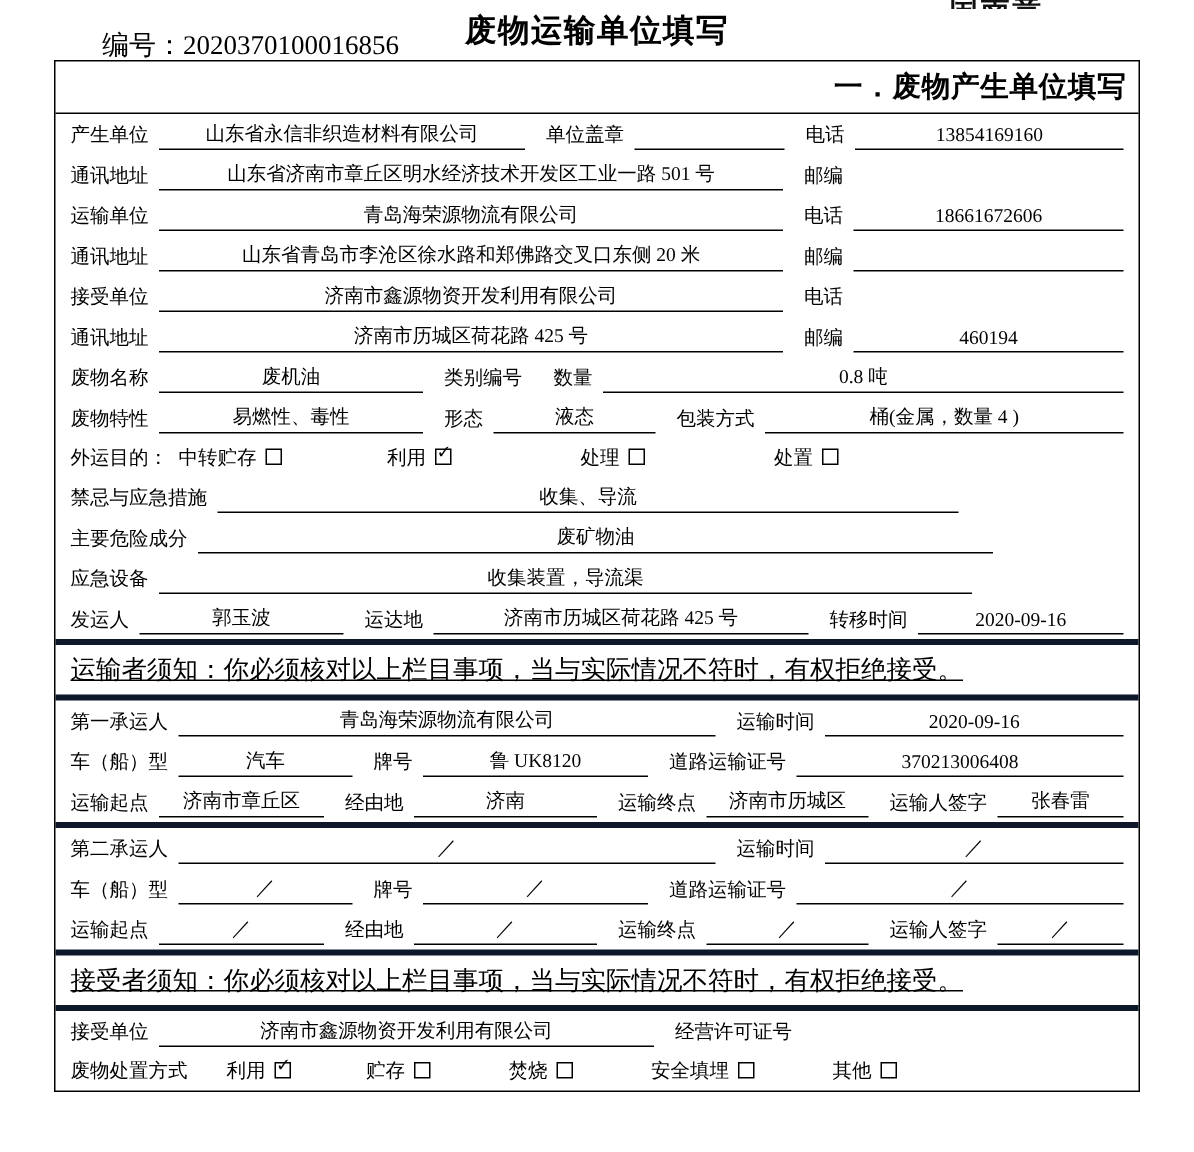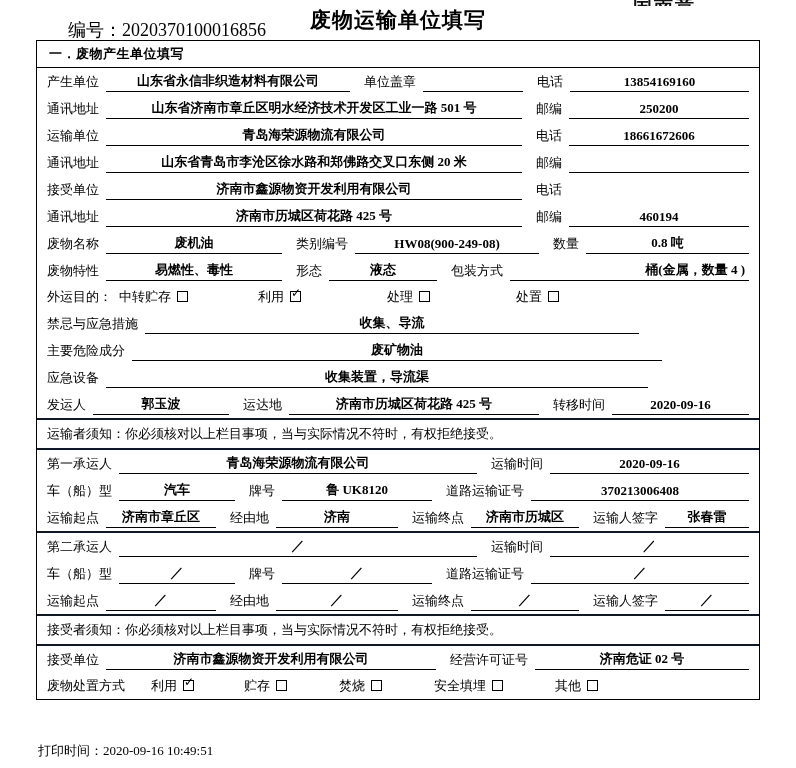--- a/index.html
+++ b/index.html
@@ -48,27 +48,28 @@
   .sheet {
     position: absolute;
     left: 36px; top: 40px;
     width: 724px;
     border: 1px solid #000;
     background: #fff;
   }
   .section-title {
     border-bottom: 1px solid #000;
     font-weight: bold;
-    font-size: 13px;
+    font-size: 19px;
     padding: 4px 8px 4px 12px;
     font-family: "Liberation Sans", sans-serif;
     letter-spacing: 0.5px;
+    text-align: right;
   }
   .band {
-    border-bottom: 2px solid #0f172a;
+    border-bottom: 4px solid #0f172a;
     padding: 0;
   }
   .band:last-child { border-bottom: none; }
   .row {
     display: flex;
     align-items: flex-end;
     padding: 4px 10px 3px 10px;
     font-size: 13px;
     min-height: 25px;
   }
@@ -76,29 +77,29 @@
     white-space: nowrap;
     padding-bottom: 1px;
   }
   .val {
     border-bottom: 1px solid #000;
     flex: 0 0 auto;
     text-align: center;
     padding: 0 4px 1px 4px;
     white-space: nowrap;
     min-height: 17px;
-    font-weight: bold;
   }
   .val.grow { flex: 1 1 auto; }
   .gap { width: 14px; flex: 0 0 auto; }
   .gap-s { width: 7px; flex: 0 0 auto; }
   .spacer { flex: 1 1 auto; }
   .note {
     padding: 5px 10px 5px 10px;
-    font-size: 13px;
+    font-size: 17px;
+    text-decoration: underline;
   }
   .cb {
     display: inline-block;
     width: 11px; height: 11px;
     border: 1px solid #000;
     position: relative;
     vertical-align: -1px;
     margin-left: 6px;
   }
   .cb.checked::after {
@@ -147,21 +148,20 @@
         <span class="val grow">13854169160</span>
       </div>
 
       <div class="row">
         <span class="lbl">通讯地址</span>
         <span class="gap-s"></span>
         <span class="val" style="width:416px">山东省济南市章丘区明水经济技术开发区工业一路 501 号</span>
         <span class="gap"></span>
         <span class="lbl">邮编</span>
         <span class="gap-s"></span>
-        <span class="val grow">250200</span>
       </div>
 
       <div class="row">
         <span class="lbl">运输单位</span>
         <span class="gap-s"></span>
         <span class="val" style="width:416px">青岛海荣源物流有限公司</span>
         <span class="gap"></span>
         <span class="lbl">电话</span>
         <span class="gap-s"></span>
         <span class="val grow">18661672606</span>
@@ -196,39 +196,38 @@
         <span class="val grow">460194</span>
       </div>
 
       <div class="row">
         <span class="lbl">废物名称</span>
         <span class="gap-s"></span>
         <span class="val" style="width:176px">废机油</span>
         <span class="gap"></span>
         <span class="lbl">类别编号</span>
         <span class="gap-s"></span>
-        <span class="val" style="width:184px">HW08(900-249-08)</span>
         <span class="gap"></span>
         <span class="lbl">数量</span>
         <span class="gap-s"></span>
         <span class="val grow">0.8 吨</span>
       </div>
 
       <div class="row">
         <span class="lbl">废物特性</span>
         <span class="gap-s"></span>
         <span class="val" style="width:176px">易燃性、毒性</span>
         <span class="gap"></span>
         <span class="lbl">形态</span>
         <span class="gap-s"></span>
         <span class="val" style="width:108px">液态</span>
         <span class="gap"></span>
         <span class="lbl">包装方式</span>
         <span class="gap-s"></span>
-        <span class="val grow" style="text-align:right">桶(金属，数量 4 )</span>
+        <span class="val grow" style="text-align:center">桶(金属，数量 4 )</span>
       </div>
 
       <div class="row">
         <span class="lbl">外运目的：</span>
         <span class="gap-s"></span>
         <span class="lbl">
           <span>中转贮存</span><span class="cb"></span>
         </span>
         <span style="width:70px"></span>
         <span class="lbl">
@@ -377,21 +376,20 @@
     </div>
 
     <div class="band">
       <div class="row">
         <span class="lbl">接受单位</span>
         <span class="gap-s"></span>
         <span class="val" style="width:330px">济南市鑫源物资开发利用有限公司</span>
         <span class="gap"></span>
         <span class="lbl">经营许可证号</span>
         <span class="gap-s"></span>
-        <span class="val grow">济南危证 02 号</span>
       </div>
       <div class="row">
         <span class="lbl">废物处置方式</span>
         <span style="width:26px"></span>
         <span class="lbl">
           <span>利用</span><span class="cb checked"></span>
         </span>
         <span style="width:50px"></span>
         <span class="lbl">
           <span>贮存</span><span class="cb"></span>
@@ -408,17 +406,14 @@
         <span class="lbl">
           <span>其他</span><span class="cb"></span>
         </span>
         <span class="spacer"></span>
       </div>
 
     </div>
 
   </div>
 
-  <div class="footer">
-    <span>打印时间：</span><span>2020-09-16 10:49:51</span>
-  </div>
 
 </div>
 
 </body></html>

